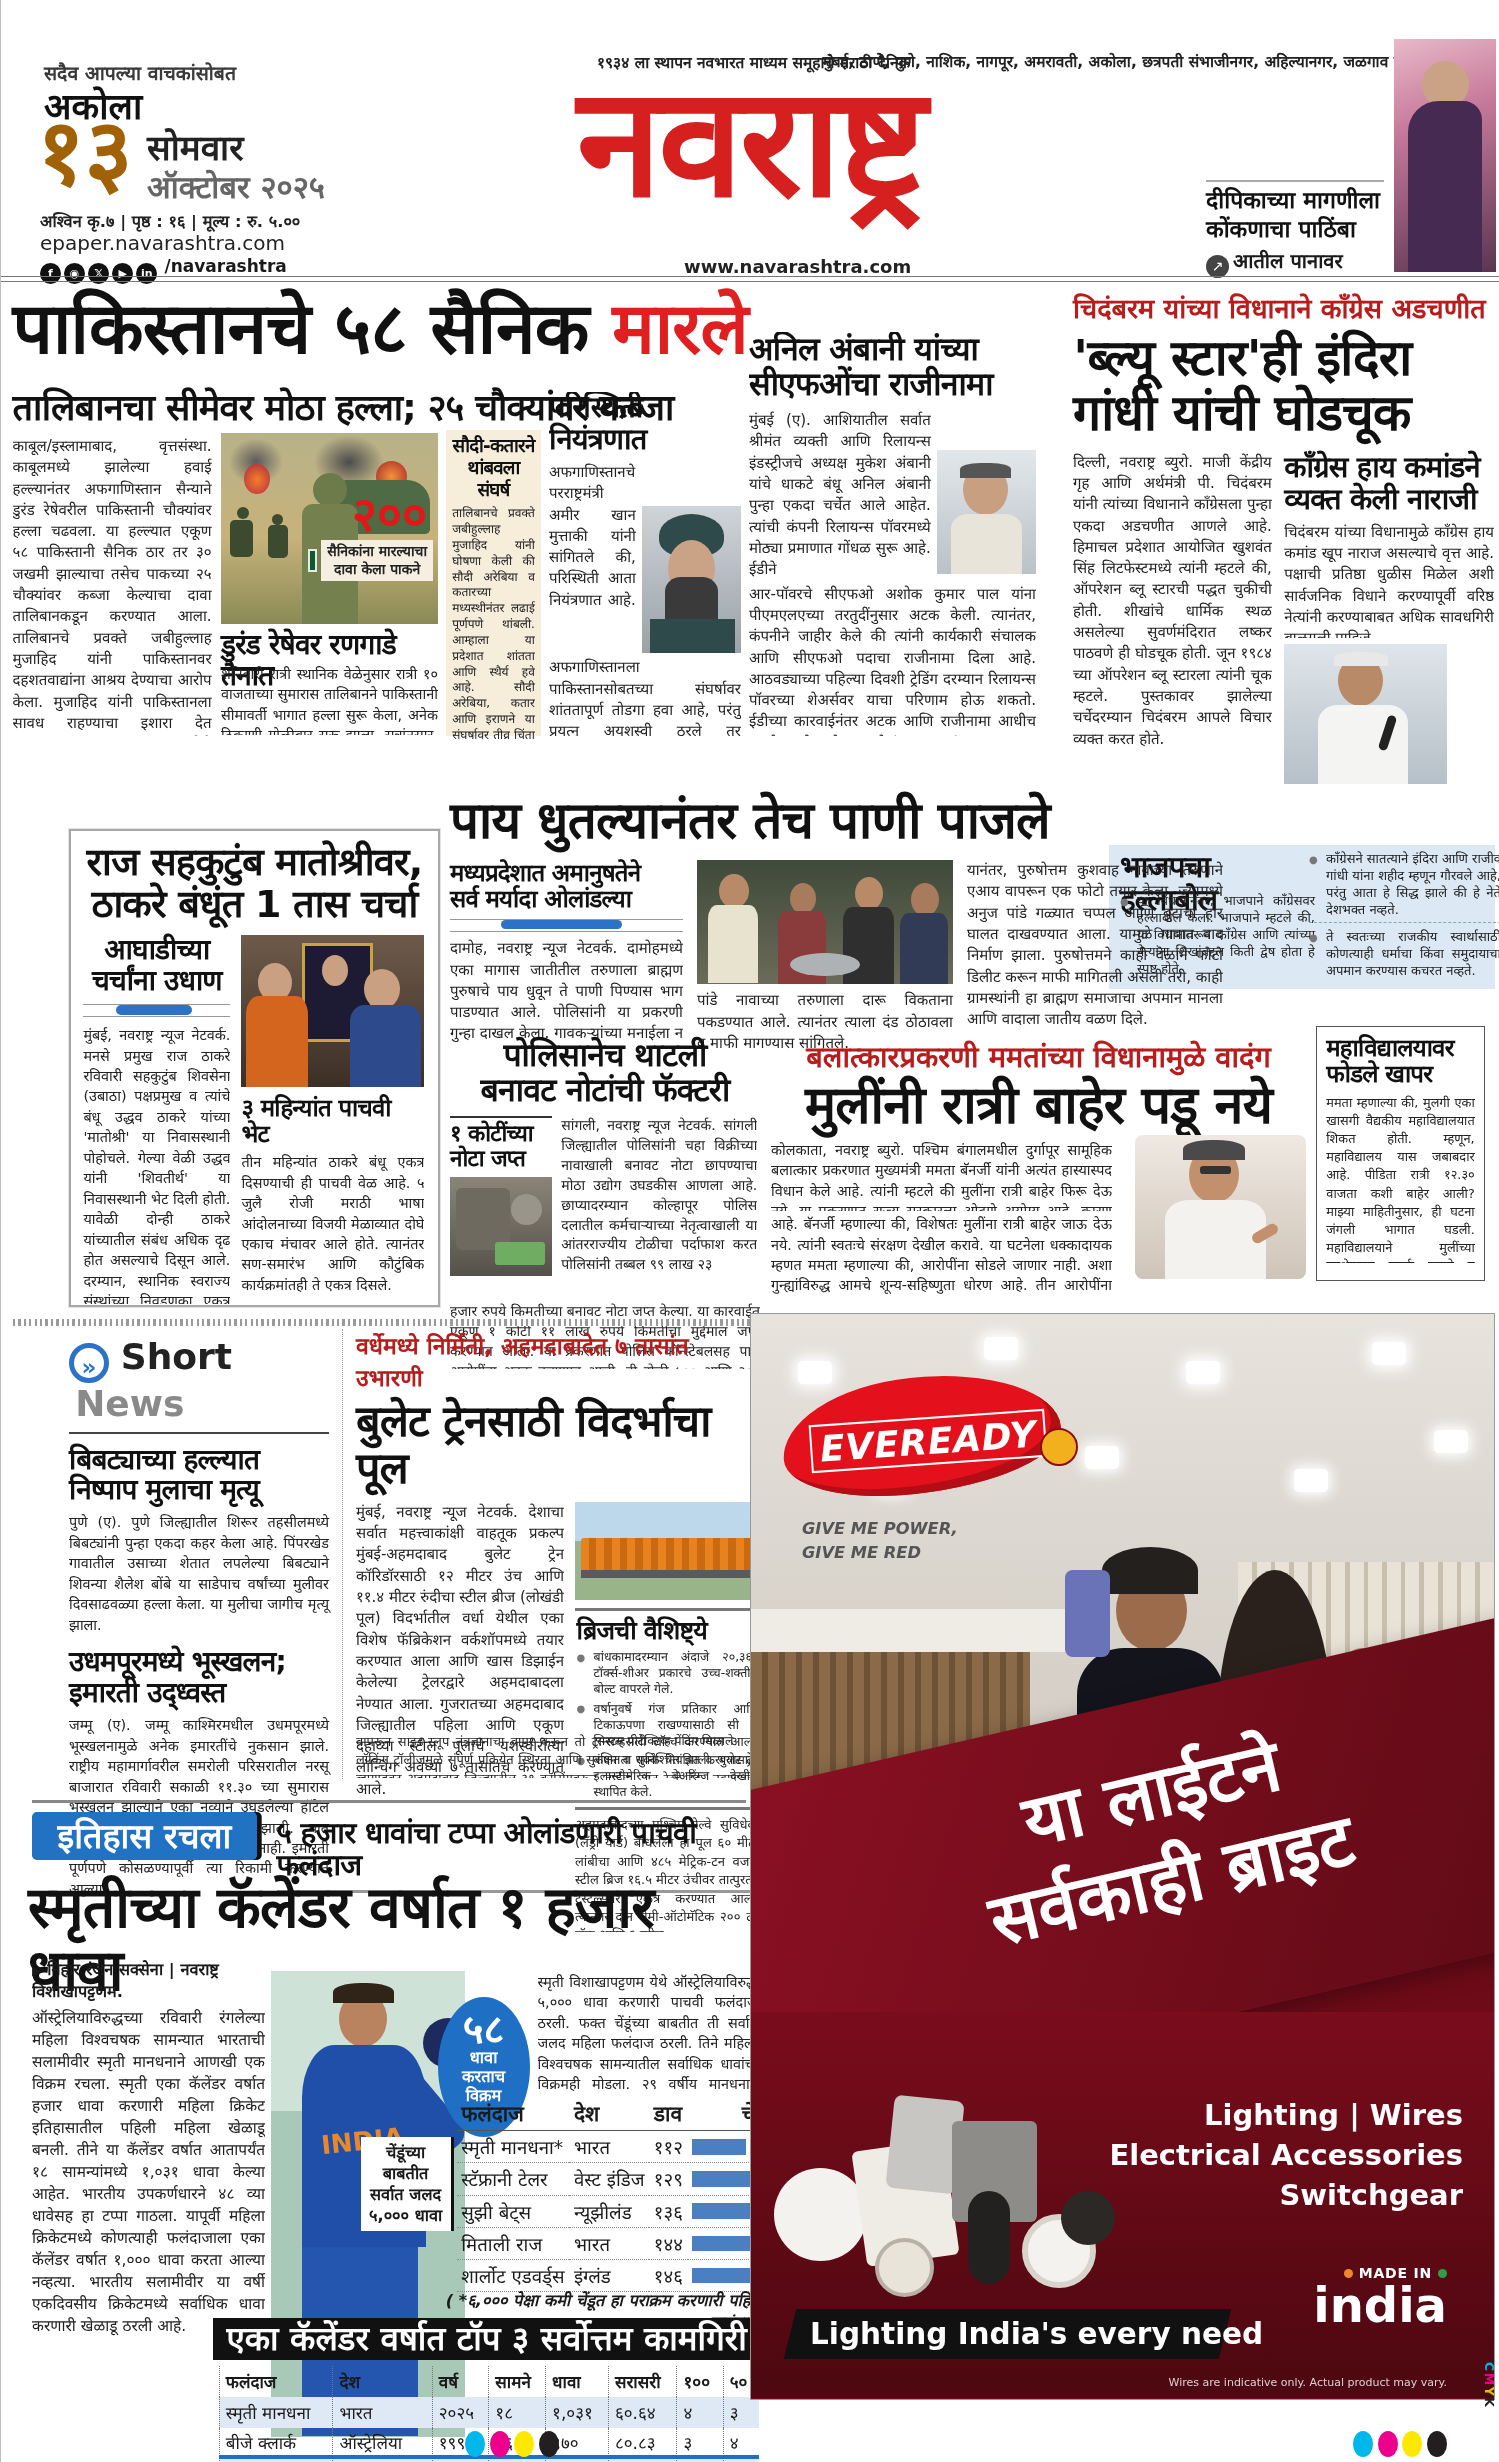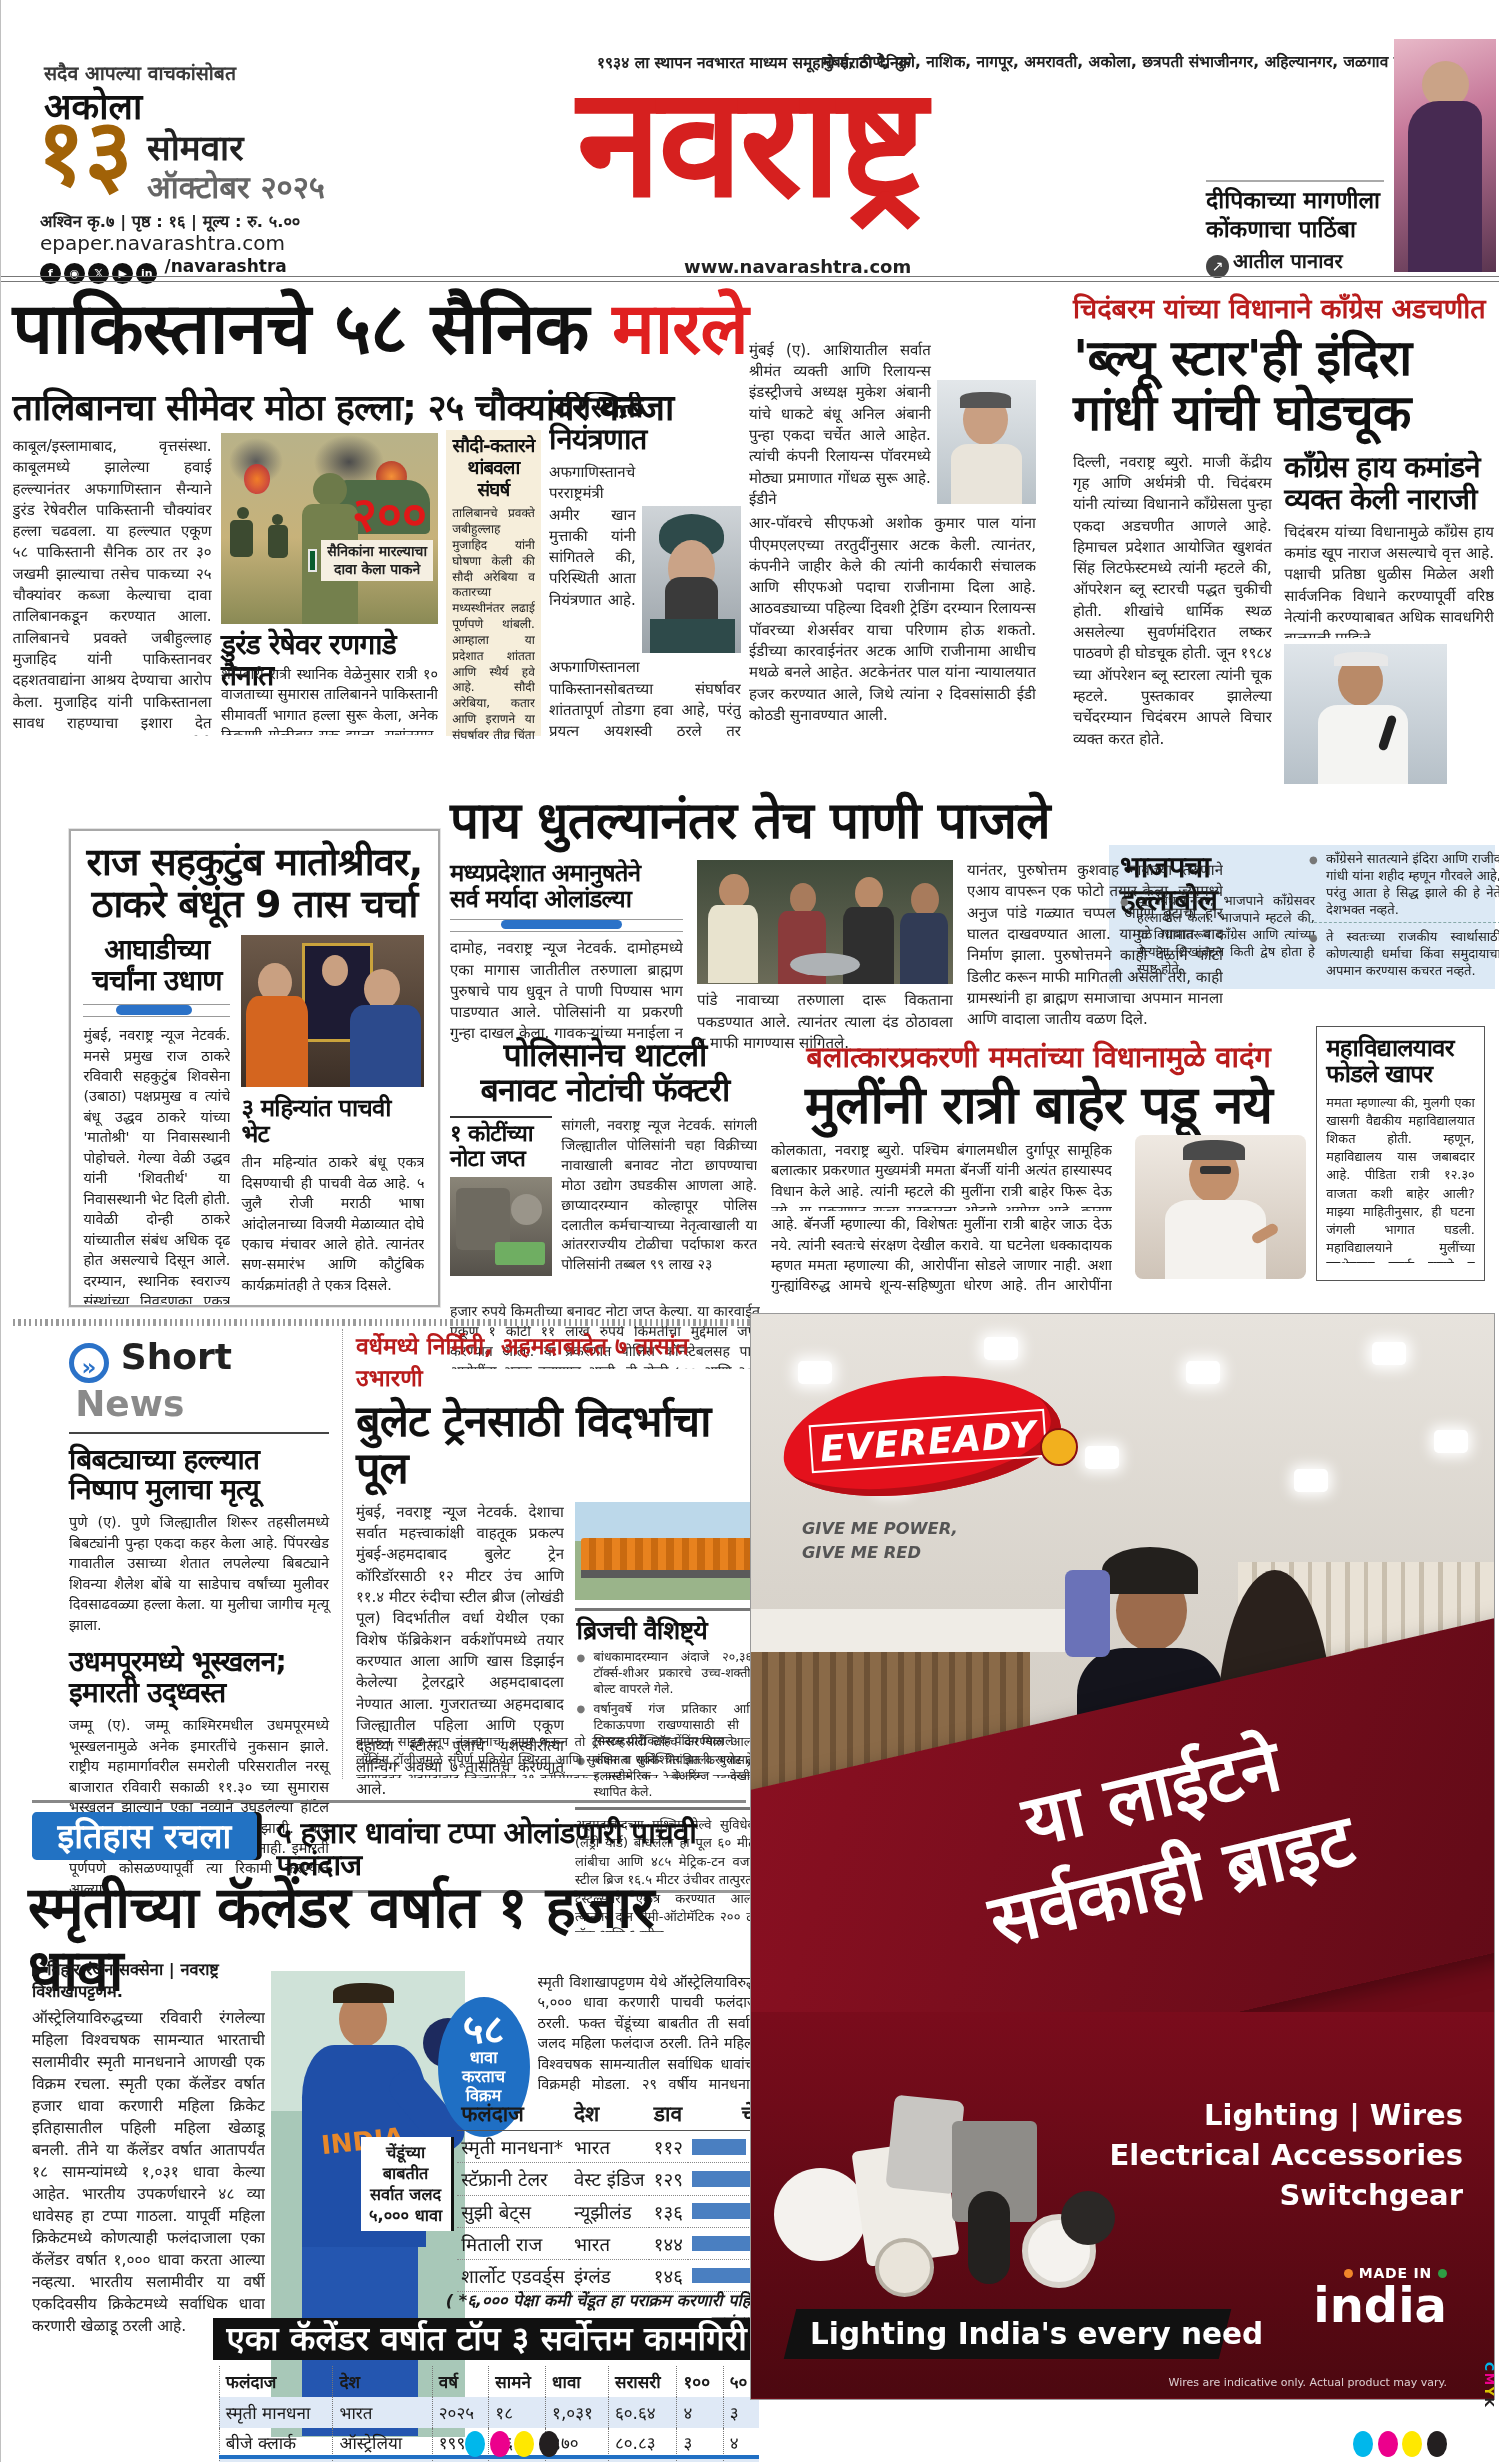--- a/index.html
+++ b/index.html
@@ -108,20 +108,22 @@
       <div class="abs" style="left:17px;top:7.8px;width:65px;height:43px;background:#2e4a4a;border-radius:50% 50% 40% 40%;"></div>
       <div class="abs circle" style="left:26px;top:34px;width:47px;height:57px;background:#caa387;"></div>
       <div class="abs" style="left:23px;top:71px;width:53px;height:47px;background:#3a3a3a;border-radius:30% 30% 0 0;"></div>
       <div class="abs" style="left:7.8px;top:113px;width:85px;height:34px;background:#2e4a4a;"></div>
     </div>
     <div class="bodytxt" style="margin-top:6.2px;">अफगाणिस्तानचे परराष्ट्रमंत्री अमीर खान मुत्ताकी यांनी सांगितले की, परिस्थिती आता नियंत्रणात आहे. अफगाणिस्तानला पाकिस्तानसोबतच्या संघर्षावर शांततापूर्ण तोडगा हवा आहे, परंतु प्रयत्न अयशस्वी ठरले तर त्यांच्याकडे इतर पर्याय आहेत. दिल्लीतील अफगाण दूतावासात पत्रपरिषदेत मुत्ताकी यांनी ही टिप्पणी केली.</div>
 
   </div>
 
   <div class="abs" style="left:748px;top:332px;width:287px;height:404px;overflow:hidden;">
+    <div class="hl" style="font-size:32px;white-space:pre-line;">अनिल अंबानी यांच्या
+सीएफओंचा राजीनामा</div>
     <div style="margin-top:7.8px;">
       <div class="ph" style="float:right;width:99px;height:124px;margin:40px 0 4.7px 6.2px;background:linear-gradient(180deg,#e3e7ea,#b9c2c8);">
         <div class="abs circle" style="left:26px;top:14px;width:45px;height:51px;background:#c99f82;"></div>
         <div class="abs" style="left:23px;top:12.4px;width:51px;height:15.5px;background:#555;border-radius:40% 40% 0 0;"></div>
         <div class="abs" style="left:14px;top:64px;width:71px;height:61px;background:#e9e4da;border-radius:24% 24% 0 0;"></div>
       </div>
       <span class="bodytxt" style="display:block;">मुंबई (ए). आशियातील सर्वात श्रीमंत व्यक्ती आणि रिलायन्स इंडस्ट्रीजचे अध्यक्ष मुकेश अंबानी यांचे धाकटे बंधू अनिल अंबानी पुन्हा एकदा चर्चेत आले आहेत. त्यांची कंपनी रिलायन्स पॉवरमध्ये मोठ्या प्रमाणात गोंधळ सुरू आहे. ईडीने</span>
       <span class="bodytxt" style="display:block;margin-top:3.1px;">आर-पॉवरचे सीएफओ अशोक कुमार पाल यांना पीएमएलएच्या तरतुदींनुसार अटक केली. त्यानंतर, कंपनीने जाहीर केले की त्यांनी कार्यकारी संचालक आणि सीएफओ पदाचा राजीनामा दिला आहे. आठवड्याच्या पहिल्या दिवशी ट्रेडिंग दरम्यान रिलायन्स पॉवरच्या शेअर्सवर याचा परिणाम होऊ शकतो. ईडीच्या कारवाईनंतर अटक आणि राजीनामा आधीच मथळे बनले आहेत. अटकेनंतर पाल यांना न्यायालयात हजर करण्यात आले, जिथे त्यांना २ दिवसांसाठी ईडी कोठडी सुनावण्यात आली.</span>
     </div>
   </div>
@@ -147,21 +149,21 @@
     <div class="abs" style="left:36px;top:556px;width:386px;height:144px;background:#dce9f5;padding:7.8px 11px;box-sizing:border-box;">
       <div class="hl" style="font-size:29.5px;position:absolute;left:11px;top:6.2px;width:171px;">भाजपचा हल्लाबोल</div>
       <div class="bullet bodytxt" style="position:absolute;left:11px;top:48px;width:178px;font-size:13px;line-height:1.3;">या विधानानंतर, भाजपाने काँग्रेसवर हल्लाबोल केला. भाजपाने म्हटले की, या विधानावरून काँग्रेस आणि त्यांच्या नेत्यांना शिखांबद्दल किती द्वेष होता हे स्पष्ट होते.</div>
       <div class="bullet bodytxt" style="position:absolute;left:200px;top:6.2px;width:175px;font-size:13px;line-height:1.3;border-bottom:0.8px dashed #8aa;padding-bottom:3.1px;">काँग्रेसने सातत्याने इंदिरा आणि राजीव गांधी यांना शहीद म्हणून गौरवले आहे, परंतु आता हे सिद्ध झाले की हे नेते देशभक्त नव्हते.</div>
       <div class="bullet bodytxt" style="position:absolute;left:200px;top:84px;width:175px;font-size:13px;line-height:1.3;">ते स्वतःच्या राजकीय स्वार्थासाठी कोणत्याही धर्माचा किंवा समुदायाचा अपमान करण्यास कचरत नव्हते.</div>
     </div>
   </div>
 
   <div class="abs" style="left:68px;top:829px;width:371px;height:478px;border:2.3px solid #a8a8a8;box-shadow:0 0 0 0.8px #ddd;padding:11px 12.4px;box-sizing:border-box;">
     <div class="hl" style="font-size:38px;white-space:pre-line;text-align:center;">राज सहकुटुंब मातोश्रीवर,
-ठाकरे बंधूंत 9 तास चर्चा</div>
+ठाकरे बंधूंत 1 तास चर्चा</div>
     <div style="display:flex;gap:11px;margin-top:9.3px;">
       <div style="width:147px;">
         <div class="hl" style="font-size:28px;white-space:pre-line;text-align:center;">आघाडीच्या
 चर्चांना उधाण</div>
         <div class="pill" style="margin:7.8px 0;"></div>
         <div class="bodytxt" style="font-size:14.4px;height:279px;overflow:hidden;">मुंबई, नवराष्ट्र न्यूज नेटवर्क. मनसे प्रमुख राज ठाकरे रविवारी सहकुटुंब शिवसेना (उबाठा) पक्षप्रमुख व त्यांचे बंधू उद्धव ठाकरे यांच्या 'मातोश्री' या निवासस्थानी पोहोचले. गेल्या वेळी उद्धव यांनी 'शिवतीर्थ' या निवासस्थानी भेट दिली होती. यावेळी दोन्ही ठाकरे यांच्यातील संबंध अधिक दृढ होत असल्याचे दिसून आले. दरम्यान, स्थानिक स्वराज्य संस्थांच्या निवडणुका एकत्र लढण्याच्या चर्चांना उधाण आले आहे. दिवाळीनिमित्त दिलेल्या या भेटीने मनसैनिकांत उत्साह संचारला असून आघाडी राहाणार का, याची उत्सुकता आहे.</div>
       </div>
       <div style="width:183px;">
         <div class="ph" style="width:183px;height:152px;background:linear-gradient(180deg,#6d5a4a,#3c2f26);">
           <div class="abs" style="left:61px;top:7.8px;width:65px;height:93px;background:#1d1b33;border:3.1px solid #caa33c;"></div>

